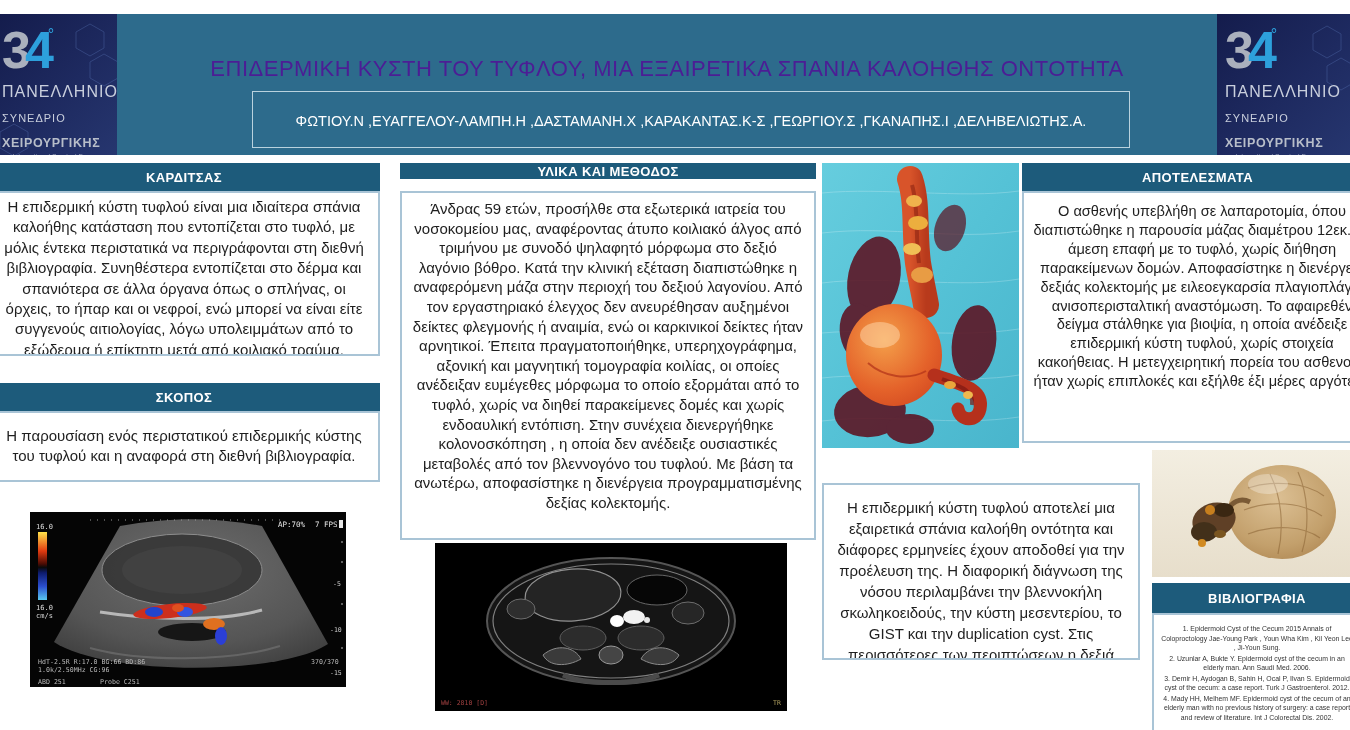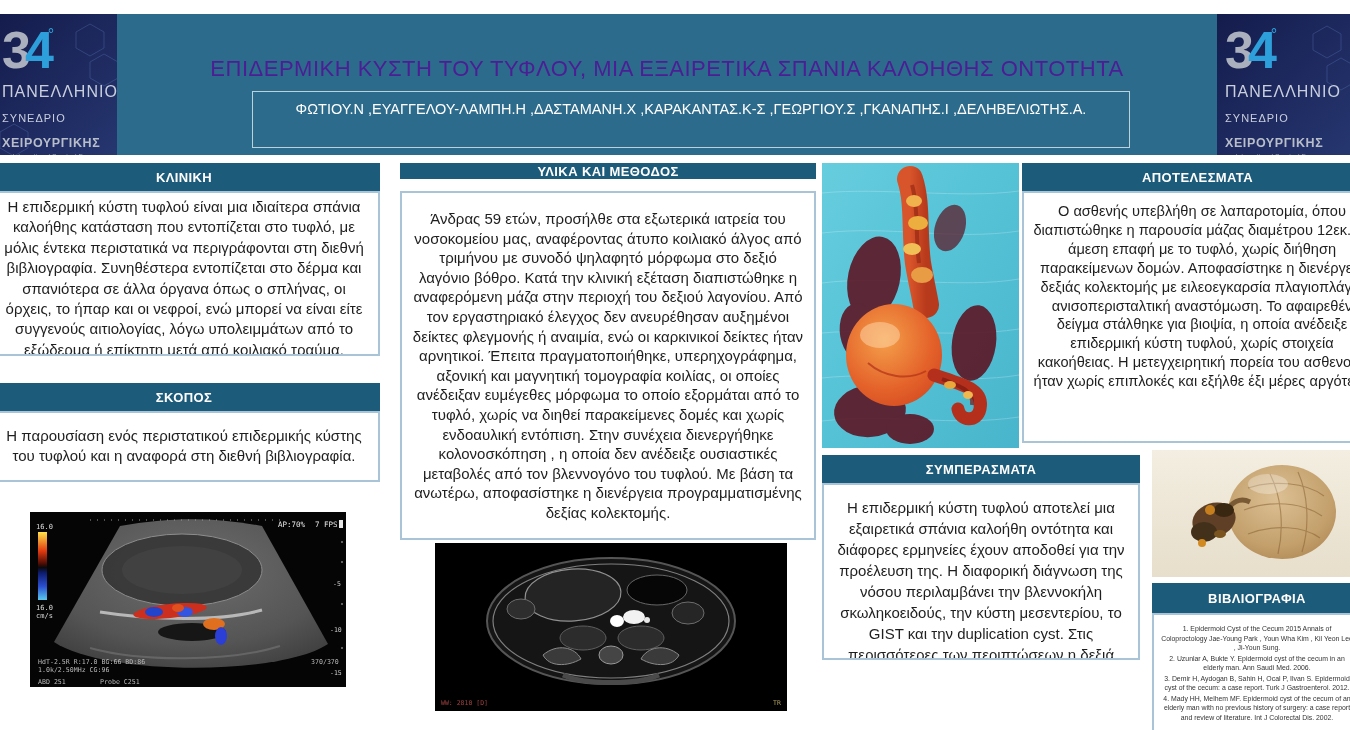--- a/index.html
+++ b/index.html
@@ -16,28 +16,28 @@
   .n4{color:#2da0dc;}
   .ndeg{color:#2da0dc;font-size:16px;vertical-align:28px;letter-spacing:0;}
   .logo-l1{font-size:16px;letter-spacing:1px;margin-top:8px;color:#c9cfdd;}
   .logo-l2{font-size:11px;letter-spacing:1px;margin-top:13px;color:#c9cfdd;}
   .logo-l3{font-size:12.5px;font-weight:bold;letter-spacing:.6px;margin-top:13px;color:#b7bdc9;}
   .logo-l4{font-size:6.8px;margin-top:4px;color:#9aa3b8;}
   .logo-l5{font-size:6.8px;margin-top:2px;color:#9aa3b8;}
   .hex{position:absolute;opacity:.35;}
 
   .poster-title{color:#4c1d95;font-size:22px;letter-spacing:.5px;text-align:center;white-space:nowrap;}
-  .authors-box{border:1px solid #b9d2de;color:#ffffff;text-align:center;font-size:14.5px;line-height:21px;padding-top:7px;}
+  .authors-box{border:1px solid #b9d2de;color:#ffffff;text-align:center;font-size:14.5px;line-height:21px;padding-top:19px;}
 
   
   .sec-head{background:#1d5b7b;color:#ffffff;font-size:13px;font-weight:600;letter-spacing:.4px;
             display:flex;align-items:center;justify-content:center;}
   .sec-body{background:#ffffff;border:2px solid #a9c4d6;text-align:center;overflow:hidden;}
   .t15{font-size:15px;line-height:20.4px;padding:4px 12px;}
-  .t15b{font-size:15px;line-height:19.6px;padding:16px 10px;}
+  .t15b{font-size:15px;line-height:19.6px;padding:6px 10px;}
   .t15c{font-size:14.6px;line-height:18.9px;padding:9px 8px;}
   .t15d{font-size:15px;line-height:21px;padding:12px 10px;}
   .refs{font-size:6.9px;line-height:9.5px;color:#333;padding:9px 7px 0 7px;text-align:center;}
   .refs div{margin-bottom:1px;}
 
   svg text{font-family:"DejaVu Sans Mono","Liberation Mono",monospace;}
 </style>
 </head>
 <body>
 
@@ -76,21 +76,21 @@
     </div>
   </div>
 
   <div class="abs poster-title" style="left:117px;top:56px;width:1100px;">ΕΠΙΔΕΡΜΙΚΗ ΚΥΣΤΗ ΤΟΥ ΤΥΦΛΟΥ, ΜΙΑ ΕΞΑΙΡΕΤΙΚΑ ΣΠΑΝΙΑ ΚΑΛΟΗΘΗΣ ΟΝΤΟΤΗΤΑ</div>
 
   <div class="abs authors-box" style="left:252px;top:91px;width:878px;height:57px;">
     <div>ΦΩΤΙΟΥ.Ν ,ΕΥΑΓΓΕΛΟΥ-ΛΑΜΠΗ.Η ,ΔΑΣΤΑΜΑΝΗ.Χ ,ΚΑΡΑΚΑΝΤΑΣ.Κ-Σ ,ΓΕΩΡΓΙΟΥ.Σ ,ΓΚΑΝΑΠΗΣ.Ι ,ΔΕΛΗΒΕΛΙΩΤΗΣ.Α.</div>
   </div>
 
   <div class="abs sec-head" style="left:-12px;top:163px;width:392px;height:28px;">
-    <span>ΚΛΙΝΙΚΗ</span>
+    <span>ΚΑΡΔΙΤΣΑΣ</span>
   </div>
   <div class="abs sec-body t15" style="left:-12px;top:191px;width:392px;height:165px;">Η επιδερμική κύστη τυφλού είναι μια ιδιαίτερα σπάνια καλοήθης κατάσταση που εντοπίζεται στο τυφλό, με μόλις έντεκα περιστατικά να περιγράφονται στη διεθνή βιβλιογραφία. Συνηθέστερα εντοπίζεται στο δέρμα και σπανιότερα σε άλλα όργανα όπως ο σπλήνας, οι όρχεις, το ήπαρ και οι νεφροί, ενώ μπορεί να είναι είτε συγγενούς αιτιολογίας, λόγω υπολειμμάτων από το εξώδερμα ή επίκτητη μετά από κοιλιακό τραύμα.</div>
 
   <div class="abs sec-head" style="left:-12px;top:383px;width:392px;height:28px;">
     <span>ΣΚΟΠΟΣ</span>
   </div>
   <div class="abs sec-body t15" style="left:-12px;top:411px;width:392px;height:71px;padding-top:13px;">Η παρουσίαση ενός περιστατικού επιδερμικής κύστης του τυφλού και η αναφορά στη διεθνή βιβλιογραφία.</div>
 
   <div class="abs" style="left:30px;top:512px;width:316px;height:175px;border-radius:17px;">
     <svg width="316" height="175" viewBox="0 0 316 175">
@@ -226,23 +226,20 @@
       <ellipse cx="72" cy="192" rx="48" ry="51" fill="url(#massg)"></ellipse>
       <ellipse cx="58" cy="172" rx="20" ry="13" fill="#ffd9ae" opacity=".5"></ellipse>
       <path d="M 46 200 C 62 214 86 218 104 208" stroke="#b03018" stroke-width="2" fill="none" opacity=".7"></path>
       <path d="M 112 212 C 142 222 162 226 158 246 C 155 260 138 258 136 246" stroke="#b5301c" stroke-width="13" fill="none" stroke-linecap="round"></path>
       <path d="M 120 216 C 140 224 152 228 150 242" stroke="#7e1812" stroke-width="4" fill="none" opacity=".7"></path>
       <ellipse cx="128" cy="222" rx="6" ry="4" fill="#eaa73c"></ellipse>
       <ellipse cx="146" cy="232" rx="5" ry="4" fill="#f0b84e"></ellipse>
     </svg>
   </div>
 
-  <div class="abs sec-head" style="left:822px;top:455px;width:318px;height:28px;">
-    <span>ΣΥΜΠΕΡΑΣΜΑΤΑ</span>
-  </div>
   <div class="abs sec-body t15d" style="left:822px;top:483px;width:318px;height:177px;">Η επιδερμική κύστη τυφλού αποτελεί μια εξαιρετικά σπάνια καλοήθη οντότητα και διάφορες ερμηνείες έχουν αποδοθεί για την προέλευση της. Η διαφορική διάγνωση της νόσου περιλαμβάνει την βλεννοκήλη σκωληκοειδούς, την κύστη μεσεντερίου, το GIST και την duplication cyst. Στις περισσότερες των περιπτώσεων η δεξιά κολεκτομή είναι η ενδεδειγμένη επιλογή.</div>
 
   <div class="abs sec-head" style="left:1022px;top:163px;width:360px;height:28px;">
     <span style="margin-right:9px;">ΑΠΟΤΕΛΕΣΜΑΤΑ</span>
   </div>
   <div class="abs sec-body t15c" style="left:1022px;top:191px;width:360px;height:252px;">Ο ασθενής υπεβλήθη σε λαπαροτομία, όπου διαπιστώθηκε η παρουσία μάζας διαμέτρου 12εκ. σε άμεση επαφή με το τυφλό, χωρίς διήθηση παρακείμενων δομών. Αποφασίστηκε η διενέργεια δεξιάς κολεκτομής με ειλεοεγκαρσία πλαγιοπλάγια ανισοπερισταλτική αναστόμωση. Το αφαιρεθέν δείγμα στάλθηκε για βιοψία, η οποία ανέδειξε επιδερμική κύστη τυφλού, χωρίς στοιχεία κακοήθειας. Η μετεγχειρητική πορεία του ασθενούς ήταν χωρίς επιπλοκές και εξήλθε έξι μέρες αργότερα</div>
 
   <div class="abs" style="left:1152px;top:450px;width:210px;height:127px;">
     <svg width="210" height="127" viewBox="0 0 210 127">
       <defs>

